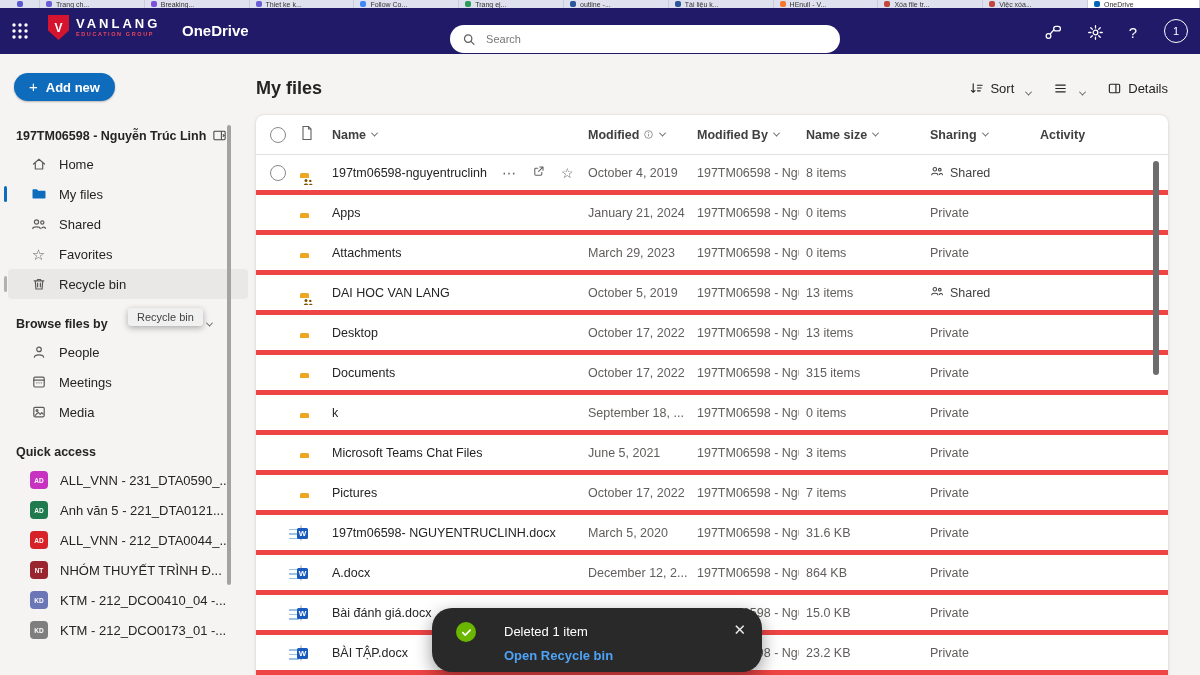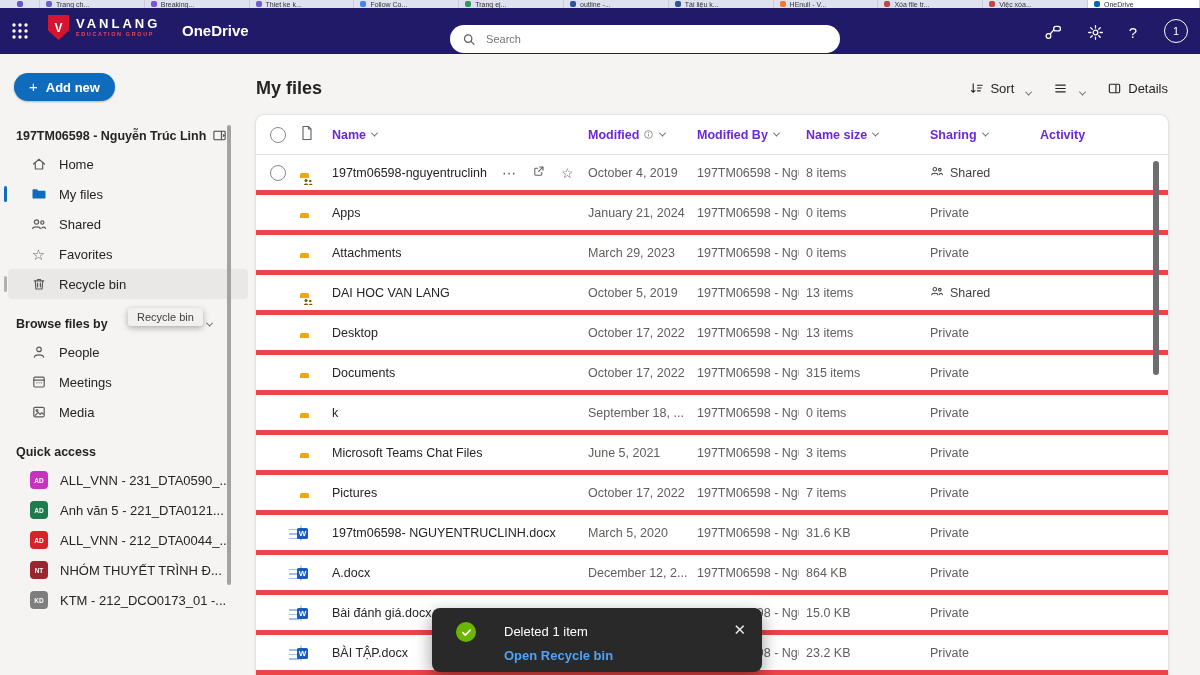--- a/index.html
+++ b/index.html
@@ -43,21 +43,21 @@
   .sb-scroll{position:absolute;right:25px;top:71px;width:4px;height:460px;background:#a3a3a3;border-radius:2px}
   .tooltip{position:absolute;left:128px;top:254px;background:#f0f0f0;border-radius:3px;padding:3px 9px;font-size:11px;color:#404040;box-shadow:0 2px 6px rgba(0,0,0,.3);z-index:30}
   
   .main{position:absolute;left:256px;right:0;top:0;bottom:0}
   .main-head{display:flex;align-items:center;justify-content:space-between;margin:16px 32px 0 0;height:36px}
   .ptitle{font-size:18px;font-weight:600}
   .toolbar{display:flex;align-items:center;gap:22px;font-size:13px;color:#242424}
   .tbtn{display:flex;align-items:flex-end;gap:6px;cursor:pointer}
   .card{position:absolute;left:0;top:61px;width:912px;bottom:-20px;background:#fff;border-radius:8px 8px 0 0;box-shadow:0 0 2px rgba(0,0,0,.12),0 1px 4px rgba(0,0,0,.09)}
   .grid{display:grid;grid-template-columns:44px 32px 256px 109px 109px 124px 110px 1fr;align-items:center}
-  .thead{height:40px;border-bottom:1px solid #e3e1df;font-size:12.5px;font-weight:600;color:#6d28d9}
+  .thead{height:40px;border-bottom:1px solid #e3e1df;font-size:12.5px;font-weight:600;color:#404040}
   .thead .hc{display:flex;align-items:center;cursor:pointer}
   .trow{height:40px;border-bottom:5px solid #ef4444;font-size:12.5px;cursor:pointer}
   .c-sel{display:flex;justify-content:center}
   .circ{width:16px;height:16px;border:1px solid #8a8886;border-radius:50%;background:#fff;cursor:pointer}
   .muted{color:#605e5c}
   .trunc{overflow:hidden;white-space:nowrap;max-width:102px}
   .nmcell{display:flex;align-items:center;gap:15px;white-space:nowrap;overflow:visible}
   .rowicons{display:flex;align-items:center;gap:15px;color:#616161}
   .more{font-size:14px;letter-spacing:1px;line-height:1}
   .rstar{font-size:14px;color:#616161}
@@ -67,21 +67,21 @@
   .ficon{width:22px;height:17px;position:relative;margin-top:1px}
   .ficon::before{content:"";position:absolute;left:0;top:0;width:9px;height:5px;background:#eda71f;border-radius:1.5px 1.5px 0 0}
   .ficon::after{content:"";position:absolute;left:0;top:2.5px;right:0;bottom:0;background:linear-gradient(180deg,#ffd258,#fcb615);border-radius:1.5px}
   .ficon svg{position:absolute;left:3px;top:5px;z-index:2}
   
   .wicon{width:18px;height:22px;background:#fff;border:1px solid #cfcecc;border-radius:2px;position:relative}
   .wicon .lines{position:absolute;right:2px;top:3px;width:10px;height:13px;background:repeating-linear-gradient(#9cc3e5 0 1.5px,transparent 1.5px 4.5px)}
   .wicon .wbox{position:absolute;left:-4px;bottom:1px;width:11px;height:11px;background:#185abd;border-radius:1.5px;color:#fff;font-size:8px;font-weight:700;display:flex;align-items:center;justify-content:center}
   .tbl-scroll{position:absolute;right:9px;top:46px;width:6px;height:214px;background:#6d6d6d;border-radius:3px}
   
-  .toast{position:absolute;left:432px;top:608px;width:330px;height:64px;background:#292929;border-radius:8px;box-shadow:0 6px 18px rgba(0,0,0,.4);color:#fff;z-index:60}
+  .toast{position:absolute;left:432px;top:608px;width:330px;height:64px;background:#292929;border-radius:20px;box-shadow:0 6px 18px rgba(0,0,0,.4);color:#fff;z-index:60}
   .toast .chk{position:absolute;left:24px;top:14px;width:20px;height:20px;border-radius:50%;background:#6bb700;display:flex;align-items:center;justify-content:center}
   .toast .msg{position:absolute;left:72px;top:16px;font-size:13px}
   .toast .act{position:absolute;left:72px;top:40px;font-size:13px;font-weight:600;color:#4da3f5;cursor:pointer}
   .toast .x{position:absolute;right:16px;top:13px;font-size:15px;color:#e8e8e8;cursor:pointer}
 </style>
 </head>
 <body>
 
 <div class="tabstrip">
     <div class="tab pinned">
@@ -286,20 +286,24 @@
         </div>
         <div class="q-item">
           <span class="q-badge" style="background: rgb(214, 34, 40);">AD</span>
           <span>ALL_VNN - 212_DTA0044_...</span>
         </div>
         <div class="q-item">
           <span class="q-badge" style="background: rgb(153, 38, 46);">NT</span>
           <span>NHÓM THUYẾT TRÌNH Đ...</span>
         </div>
         <div class="q-item">
+          <span class="q-badge" style="background: rgb(106, 118, 181);">KD</span>
+          <span>KTM - 212_DCO0410_04 -...</span>
+        </div>
+        <div class="q-item">
           <span class="q-badge" style="background: rgb(126, 126, 126);">KD</span>
           <span>KTM - 212_DCO0173_01 -...</span>
         </div>
       </div>
     <div class="sb-scroll"></div>
   </aside>
   <div class="tooltip">Recycle bin</div>
 
   <main class="main">
     <div class="main-head">

